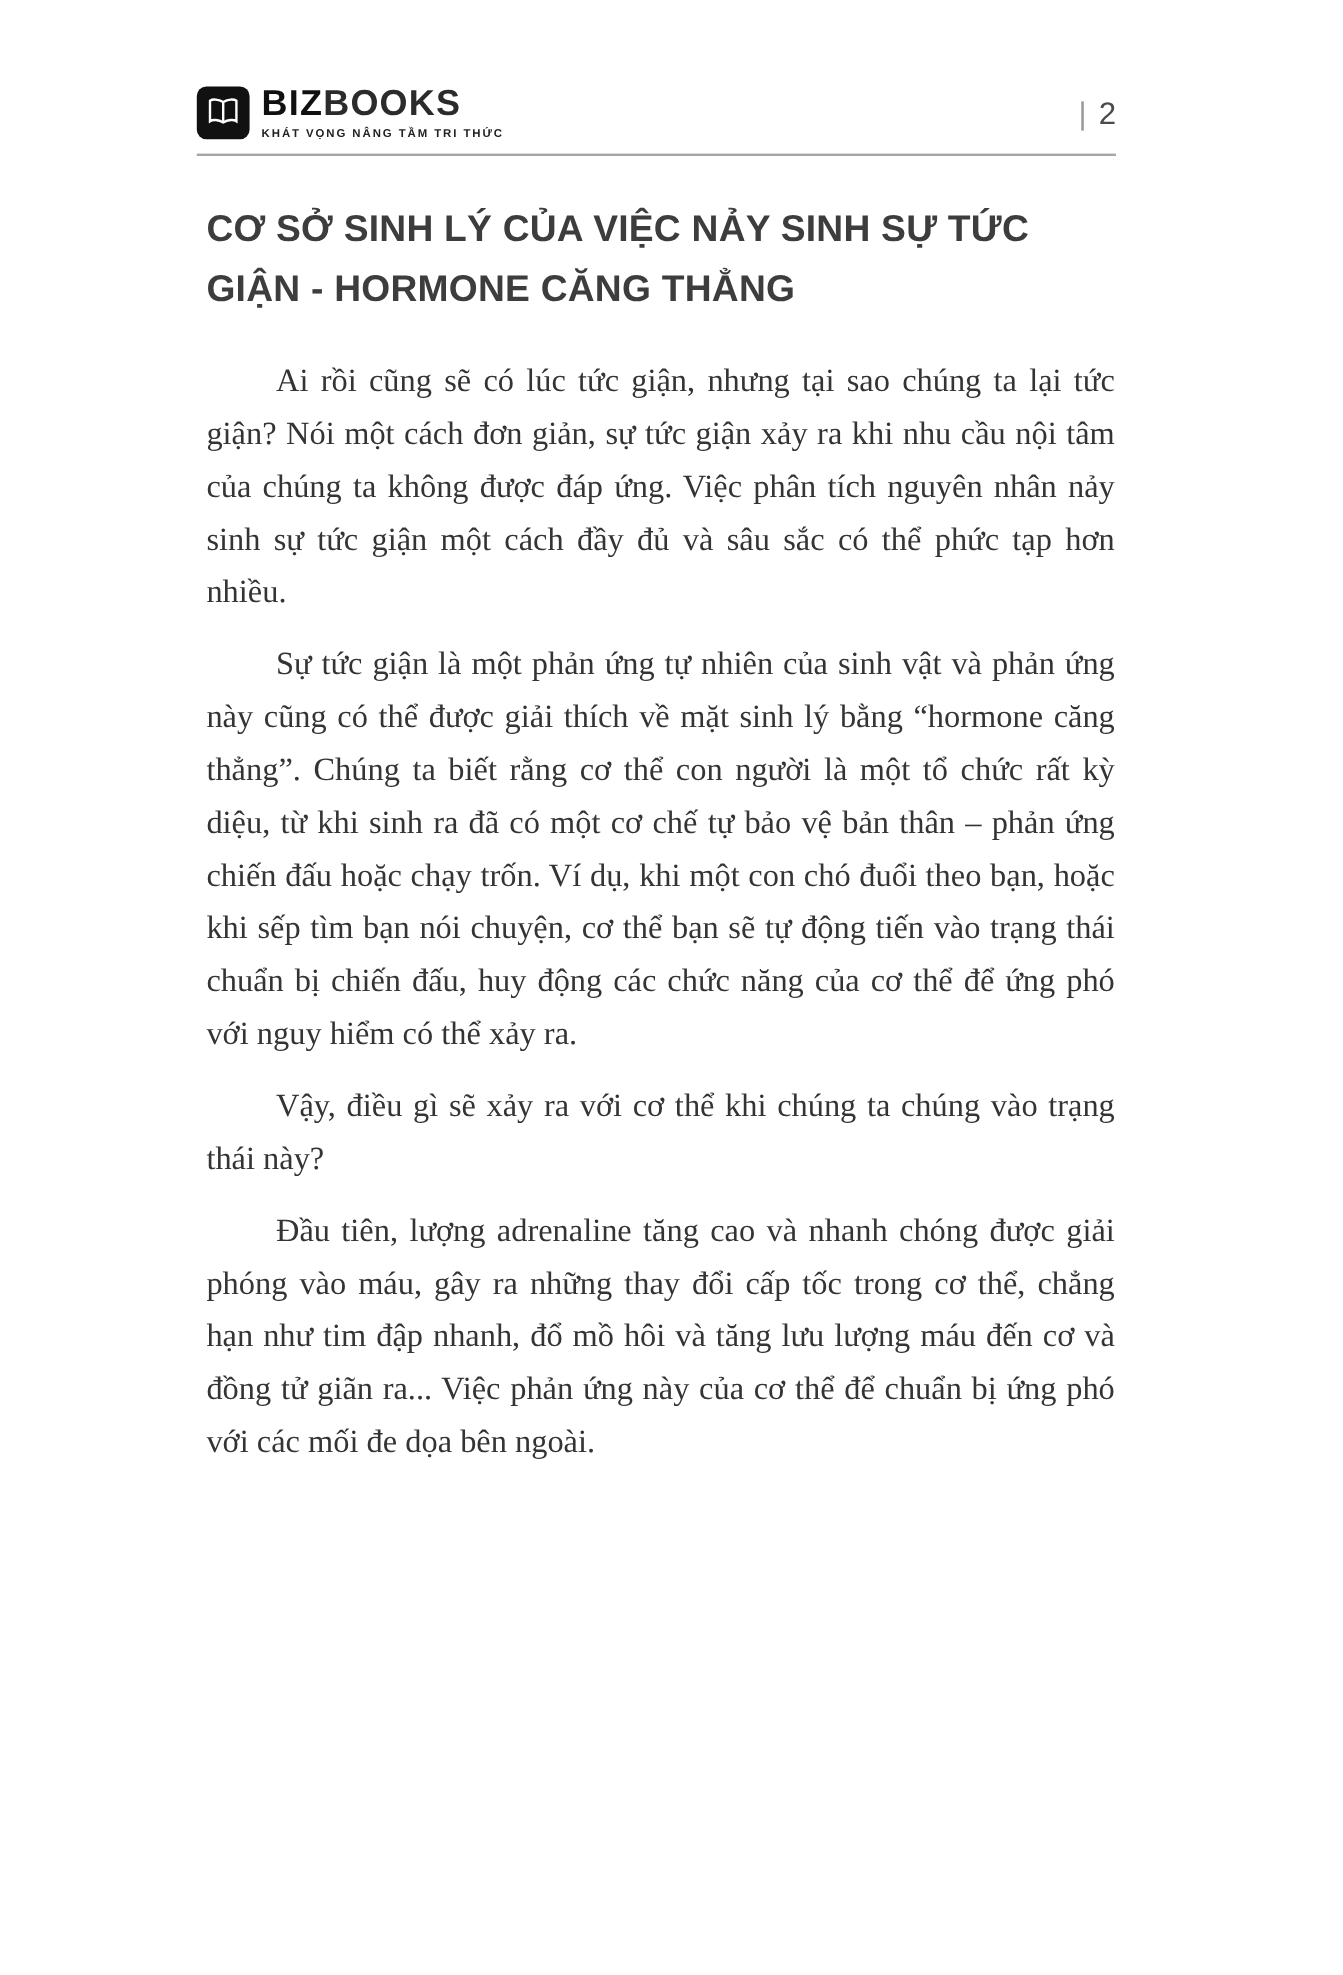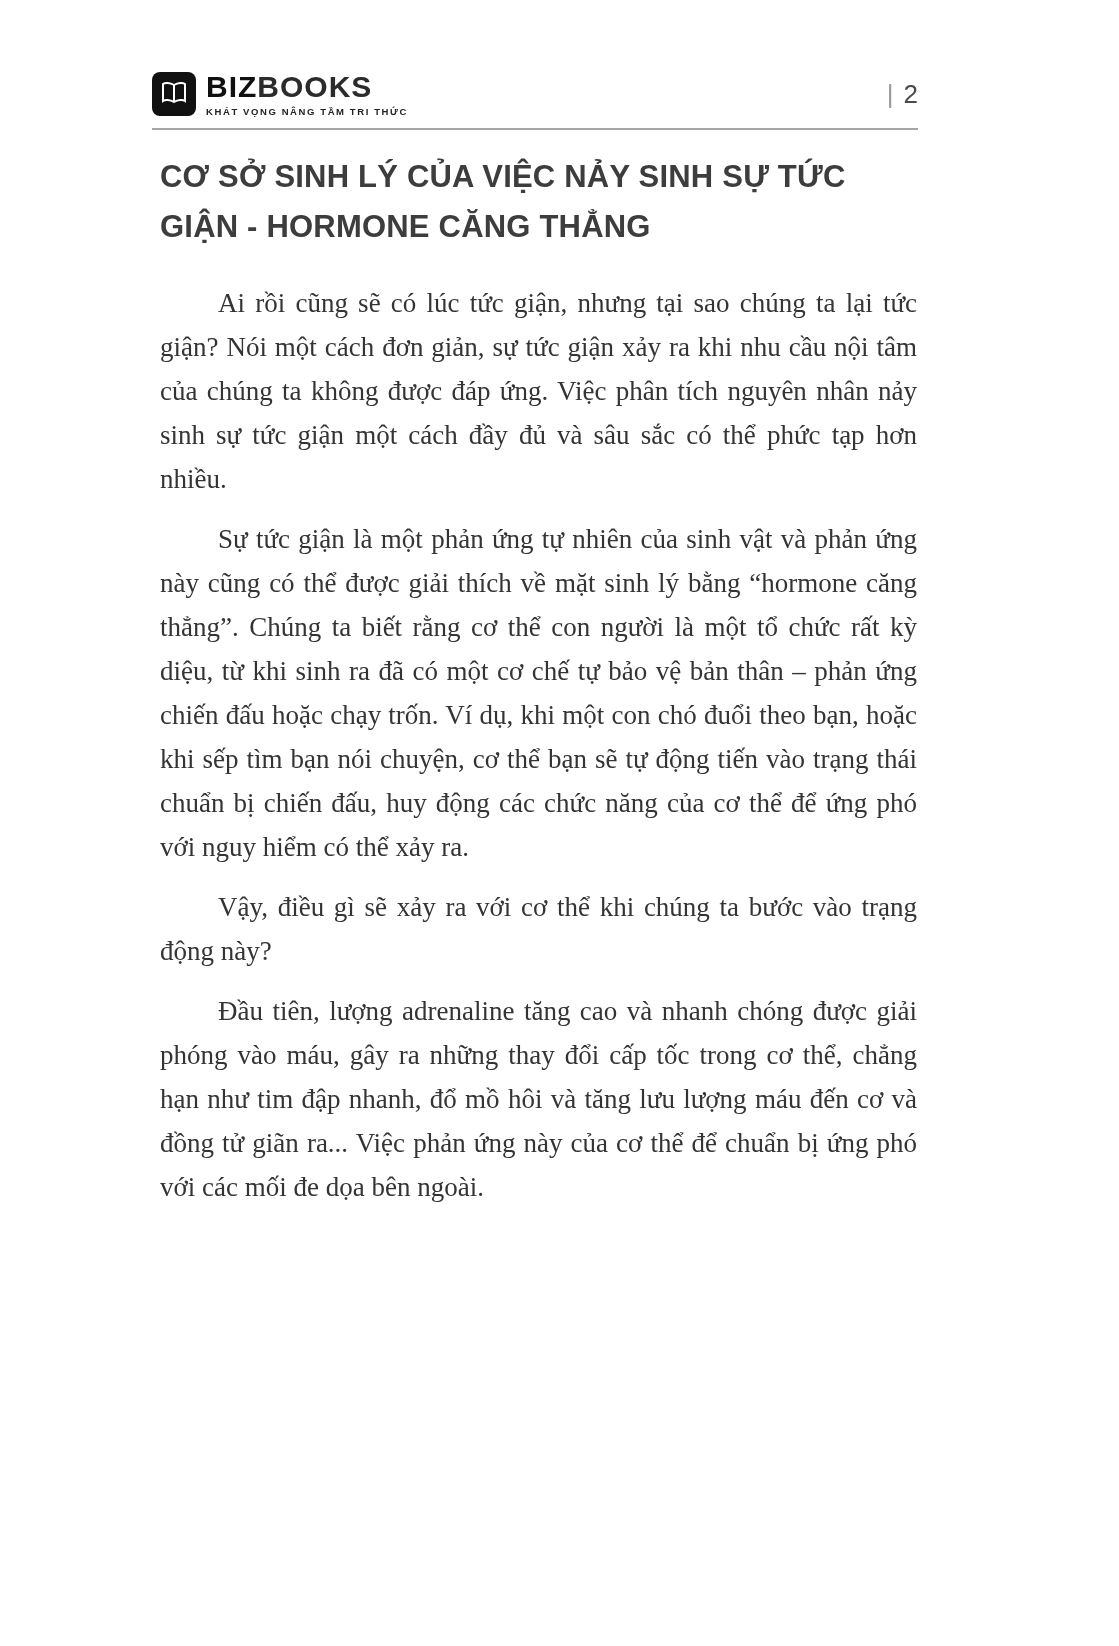--- a/index.html
+++ b/index.html
@@ -7,20 +7,21 @@
     padding: 0;
     background: #ffffff;
   }
   .page {
     position: relative;
     width: 977px;
     height: 1646px;
     background: #ffffff;
     overflow: hidden;
     font-family: "Liberation Serif", serif;
+    margin-left: 12px;
   }
 
   
   .header {
     position: absolute;
     left: 152px;
     top: 68px;
     width: 766px;
   }
   .header-row {
@@ -84,21 +85,21 @@
     margin-top: 8px;
     height: 2px;
     background: #a6a6a6;
     width: 100%;
   }
 
   
   .content {
     position: absolute;
     left: 160px;
-    top: 152px;
+    top: 166px;
     width: 757px;
   }
   .doc-title {
     font-family: "Liberation Sans", sans-serif;
     font-weight: bold;
     font-size: 31px;
     line-height: 1.6;
     color: #3d3d3d;
     letter-spacing: 0.2px;
     margin: 0 0 30px 0;
@@ -138,18 +139,18 @@
       </div>
     </div>
     <div class="header-divider"></div>
   </div>
 
   <div class="content">
     <h1 class="doc-title">CƠ SỞ SINH LÝ CỦA VIỆC NẢY SINH SỰ TỨC GIẬN - HORMONE CĂNG THẲNG</h1>
     <div class="body-text">
       <p>Ai rồi cũng sẽ có lúc tức giận, nhưng tại sao chúng ta lại tức giận? Nói một cách đơn giản, sự tức giận xảy ra khi nhu cầu nội tâm của chúng ta không được đáp ứng. Việc phân tích nguyên nhân nảy sinh sự tức giận một cách đầy đủ và sâu sắc có thể phức tạp hơn nhiều.</p>
       <p>Sự tức giận là một phản ứng tự nhiên của sinh vật và phản ứng này cũng có thể được giải thích về mặt sinh lý bằng “hormone căng thẳng”. Chúng ta biết rằng cơ thể con người là một tổ chức rất kỳ diệu, từ khi sinh ra đã có một cơ chế tự bảo vệ bản thân – phản ứng chiến đấu hoặc chạy trốn. Ví dụ, khi một con chó đuổi theo bạn, hoặc khi sếp tìm bạn nói chuyện, cơ thể bạn sẽ tự động tiến vào trạng thái chuẩn bị chiến đấu, huy động các chức năng của cơ thể để ứng phó với nguy hiểm có thể xảy ra.</p>
-      <p>Vậy, điều gì sẽ xảy ra với cơ thể khi chúng ta bước vào trạng động này?</p>
+      <p>Vậy, điều gì sẽ xảy ra với cơ thể khi chúng ta chúng vào trạng thái này?</p>
       <p>Đầu tiên, lượng adrenaline tăng cao và nhanh chóng được giải phóng vào máu, gây ra những thay đổi cấp tốc trong cơ thể, chẳng hạn như tim đập nhanh, đổ mồ hôi và tăng lưu lượng máu đến cơ và đồng tử giãn ra... Việc phản ứng này của cơ thể để chuẩn bị ứng phó với các mối đe dọa bên ngoài.</p>
     </div>
   </div>
 
 </div>
 
 </body></html>

